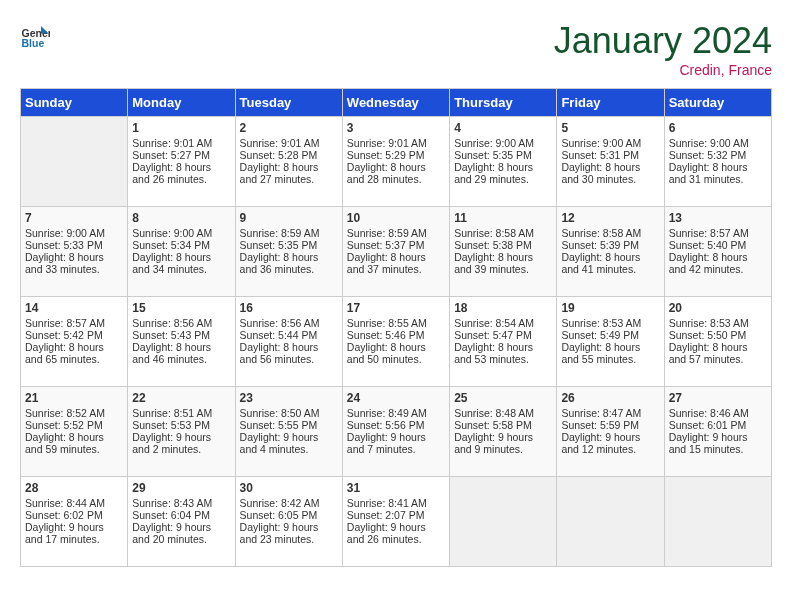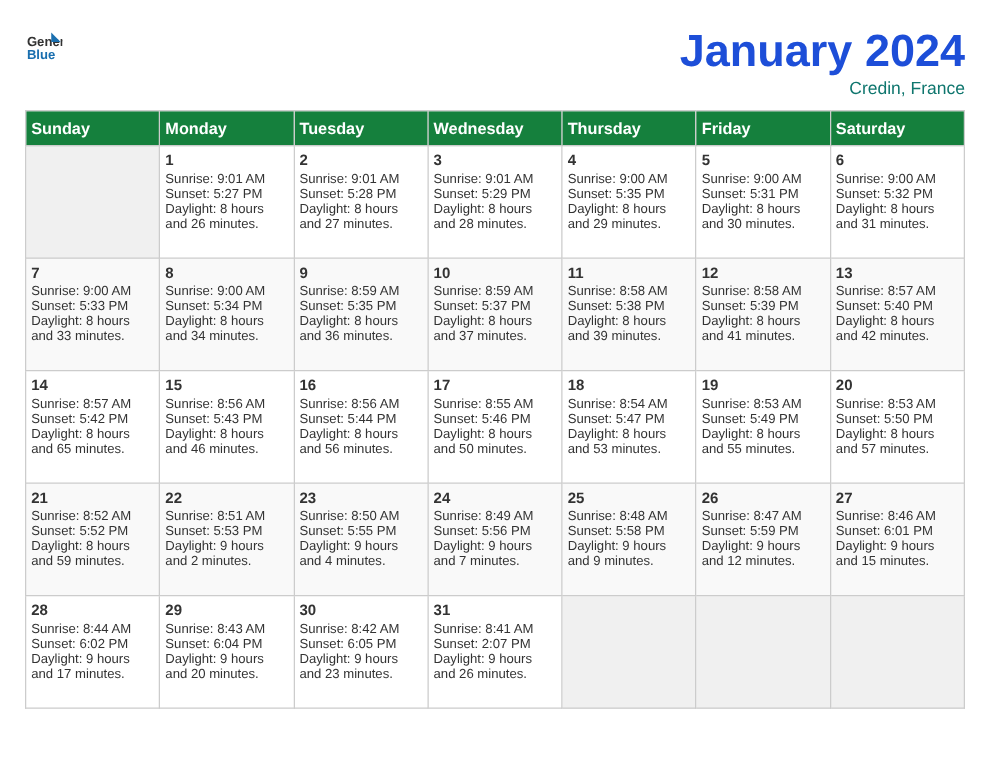--- a/index.html
+++ b/index.html
@@ -23,34 +23,34 @@
     }
     .logo-icon {
       width: 30px;
       height: 30px;
     }
     .title-block {
       text-align: right;
     }
     .month-title {
       font-size: 36px;
-      font-weight: bold;
-      color: #1d4ed8;
+      font-weight: normal;
+      color: #14532d;
     }
     .location-subtitle {
       font-size: 14px;
-      color: #0f766e;
+      color: #be185d;
     }
     table {
       width: 100%;
       border-collapse: collapse;
       table-layout: fixed;
     }
     thead tr th {
-      background-color: #15803d;
+      background-color: #1d4ed8;
       color: #fff;
       padding: 6px 4px;
       font-size: 13px;
       font-weight: bold;
       text-align: left;
       border: 1px solid #ccc;
     }
     tbody tr td {
       border: 1px solid #ccc;
       vertical-align: top;

